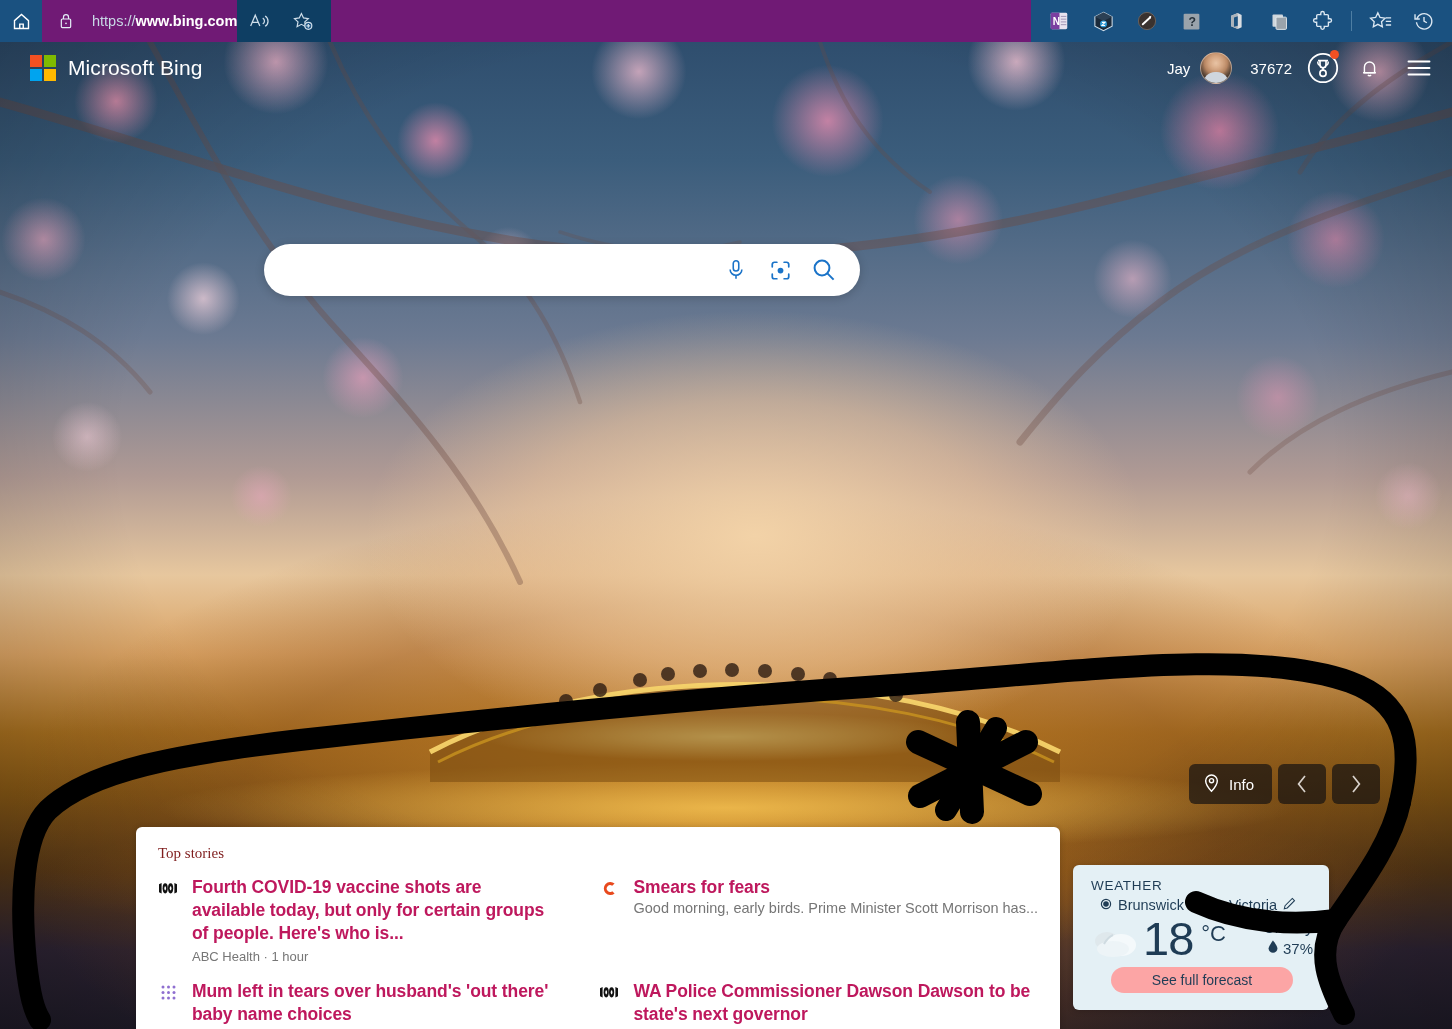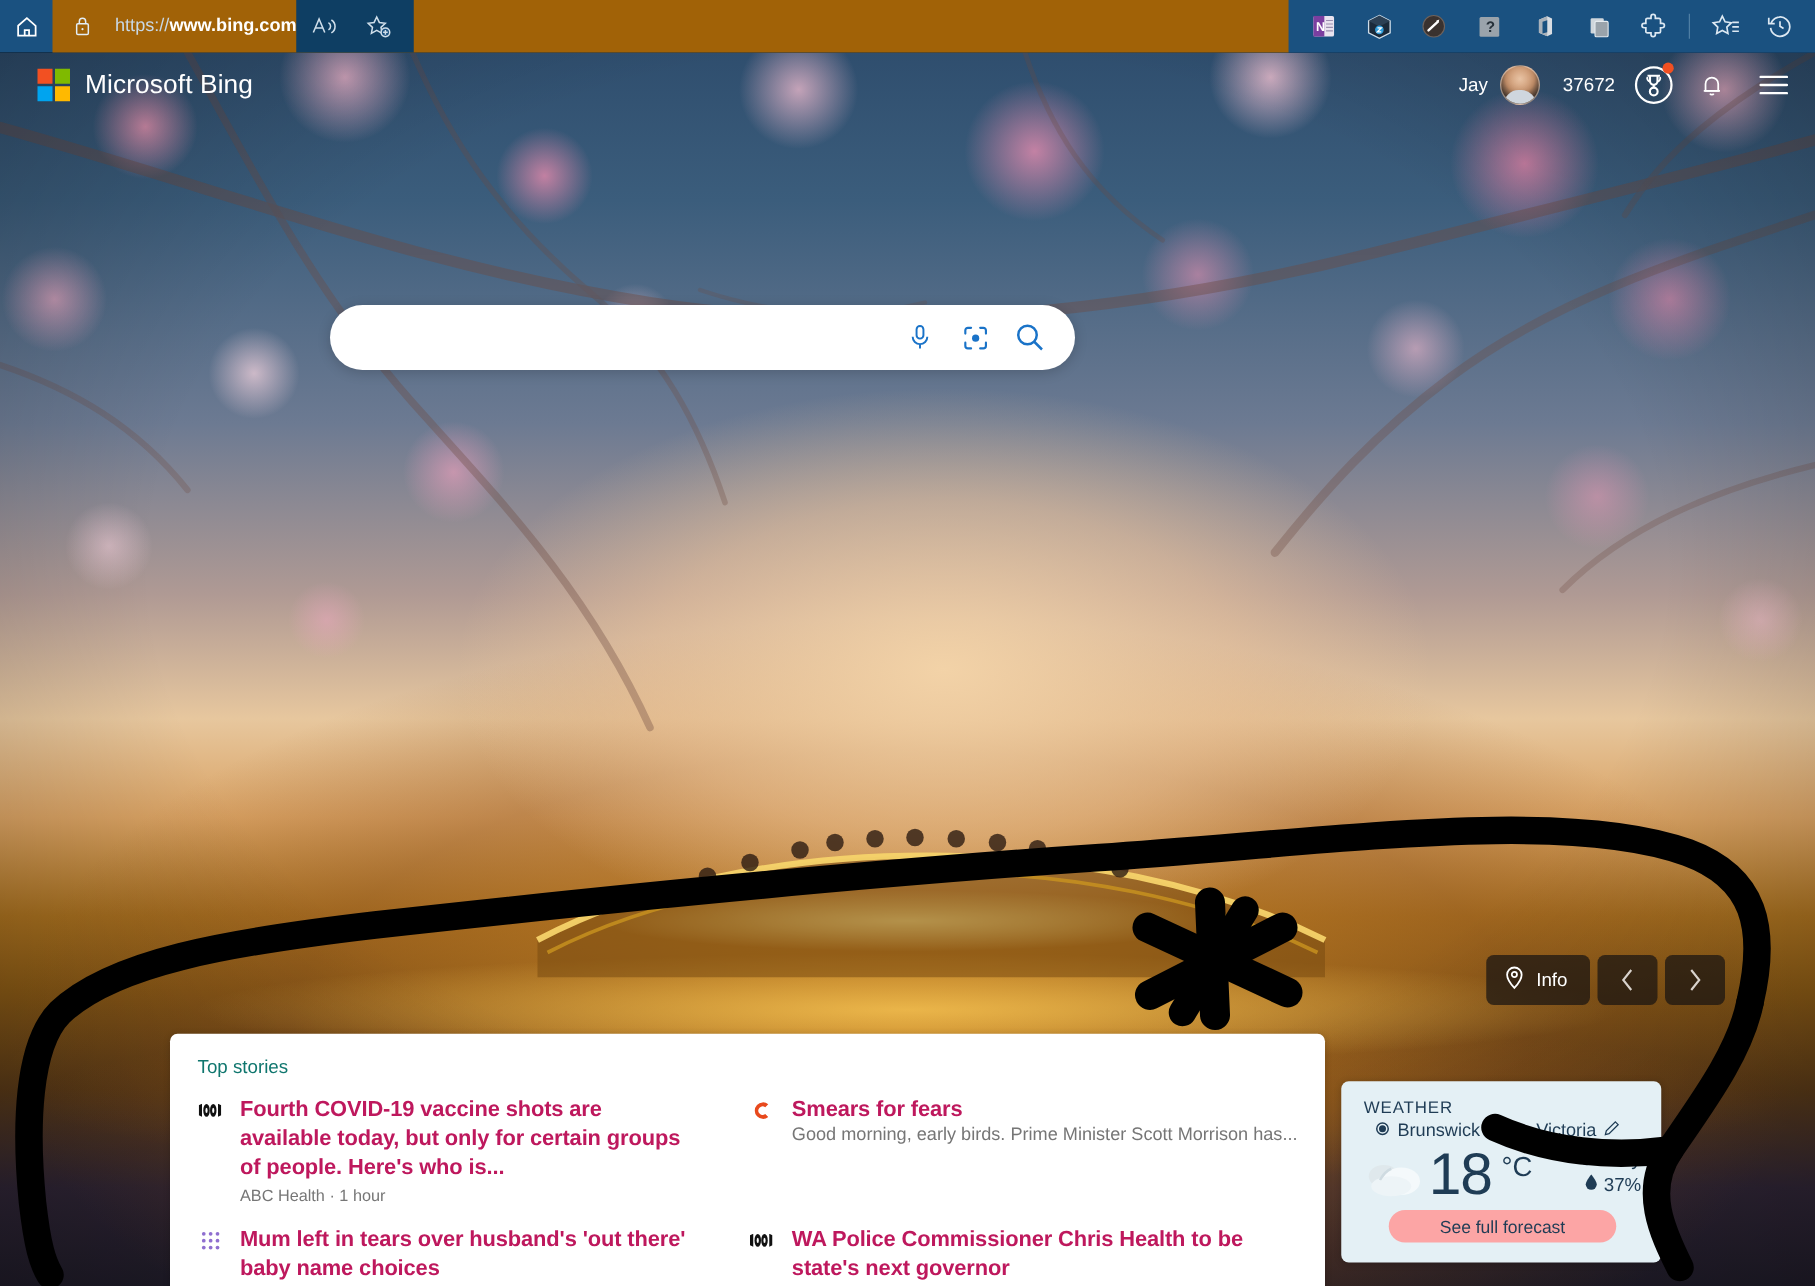--- a/index.html
+++ b/index.html
@@ -19,21 +19,21 @@
     z-index: 50;
   }
   #home-btn {
     width: 42px; height: 42px;
     display: flex; align-items: center; justify-content: center;
     flex: 0 0 42px;
   }
   #address-bar {
     height: 42px;
     flex: 1 1 auto;
-    background: #a16207;
+    background: #701a75;
     display: flex; align-items: center;
     padding-left: 16px;
     min-width: 0;
   }
   #lock-icon { margin-right: 18px; display:flex; }
   #url-text {
     color: #c8d8e6; font-size: 14.5px;
     white-space: nowrap; overflow: hidden;
   }
   #url-text b { color: #ffffff; font-weight: 700; }
@@ -196,21 +196,21 @@
 
   
   #top-stories-card {
     position: absolute; left: 136px; top: 785px;
     width: 924px; height: 244px;
     background: #fff; border-radius: 6px;
     padding: 18px 22px 0 22px;
     z-index: 14;
     box-shadow: 0 1px 6px rgba(0,0,0,.2);
   }
-  #top-stories-title { font-size: 15px; color: #0f766e; margin-bottom: 14px; }
+  #top-stories-title { font-size: 15px; color: #7f1d1d; margin-bottom: 14px; font-family: Liberation Serif, serif; }
   #stories-grid {
     display: grid; grid-template-columns: 1fr 1fr; column-gap: 48px; row-gap: 16px;
   }
   .story { display: flex; gap: 14px; align-items: flex-start; cursor: pointer; }
   .story-ico { flex: 0 0 20px; width: 20px; height: 22px; display:flex; align-items:center; justify-content:center; padding-top:3px;}
   .story-body { min-width: 0; }
   .story-head {
     font-size: 17.5px; line-height: 1.32; color: #be185d; font-weight: 600;
     letter-spacing: -.1px;
   }
@@ -555,21 +555,21 @@
           <svg width="18" height="11" viewBox="0 0 18 11">
             <path d="M0 1.2 L2.6 0 L2.6 10.4 L0 9.2 Z" fill="#111"></path>
             <ellipse cx="6.2" cy="5.3" rx="2.6" ry="5.1" fill="#111"></ellipse>
             <ellipse cx="6.2" cy="5.3" rx="0.85" ry="2.1" fill="#fff"></ellipse>
             <ellipse cx="11.6" cy="5.3" rx="2.6" ry="5.1" fill="#111"></ellipse>
             <ellipse cx="11.6" cy="5.3" rx="0.85" ry="2.1" fill="#fff"></ellipse>
             <path d="M18 1.2 L15.4 0 L15.4 10.4 L18 9.2 Z" fill="#111"></path>
           </svg>
         </span>
         <span class="story-body">
-          <span class="story-head">WA Police Commissioner Chris Health to be state's next governor</span>
+          <span class="story-head">WA Police Commissioner Dawson Dawson to be state's next governor</span>
           
         </span>
       </div>
 
     </div>
   </div>
 
   <div id="weather-card">
     <div id="weather-label">WEATHER</div>
 

